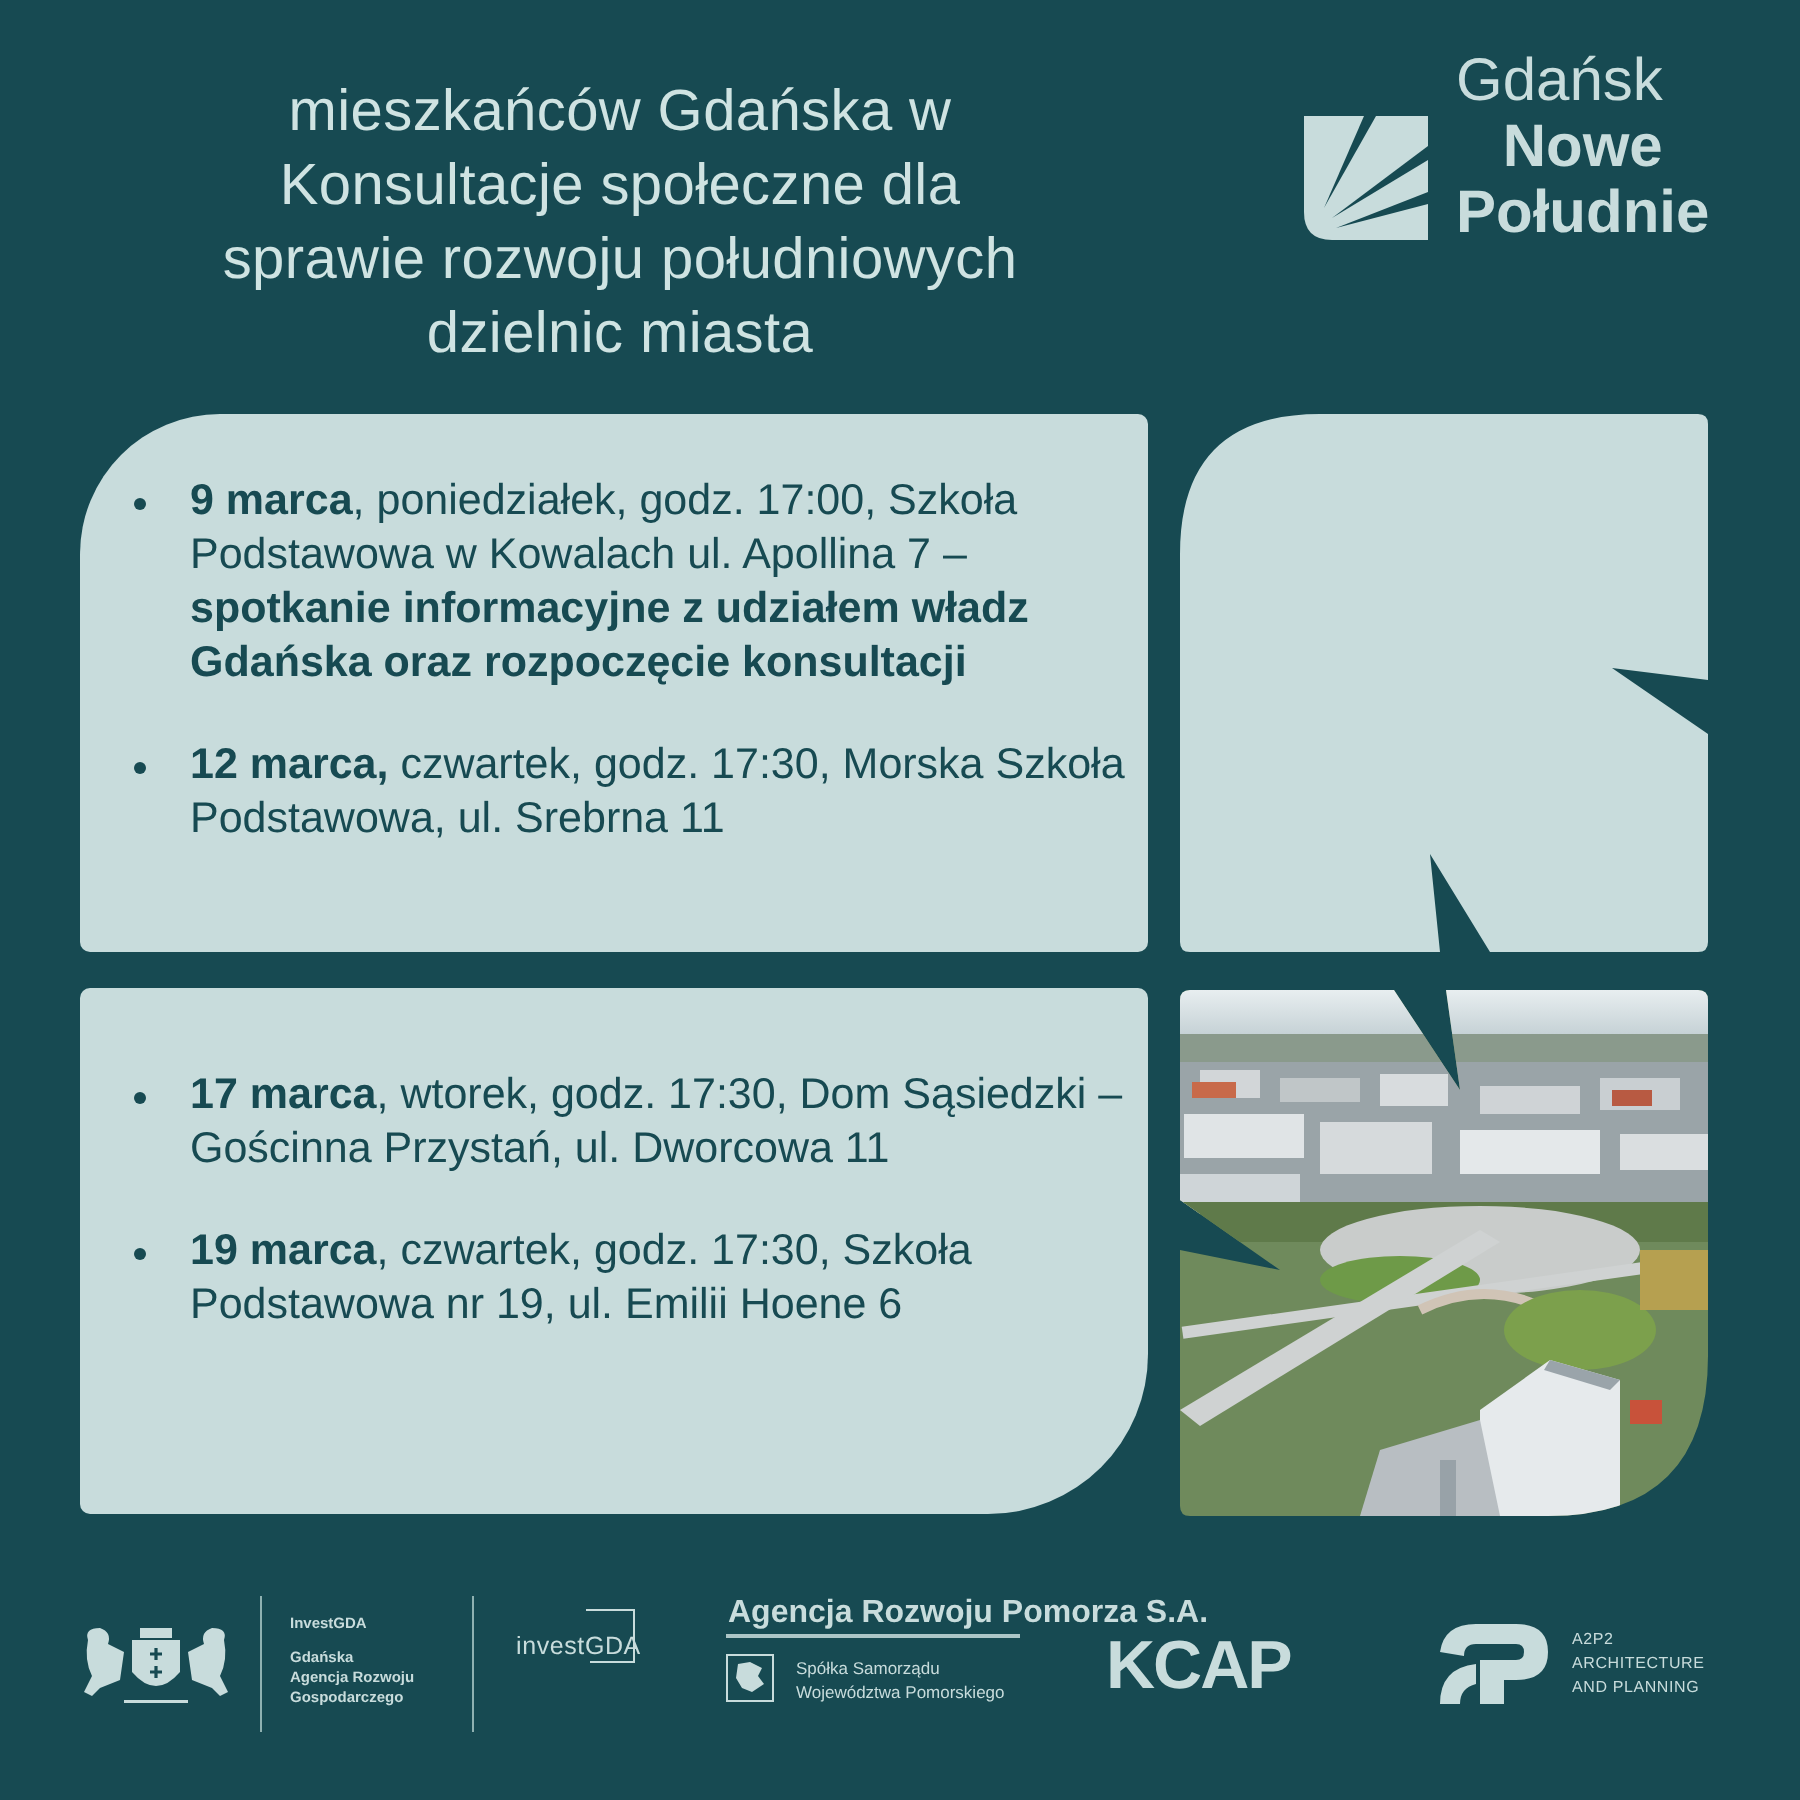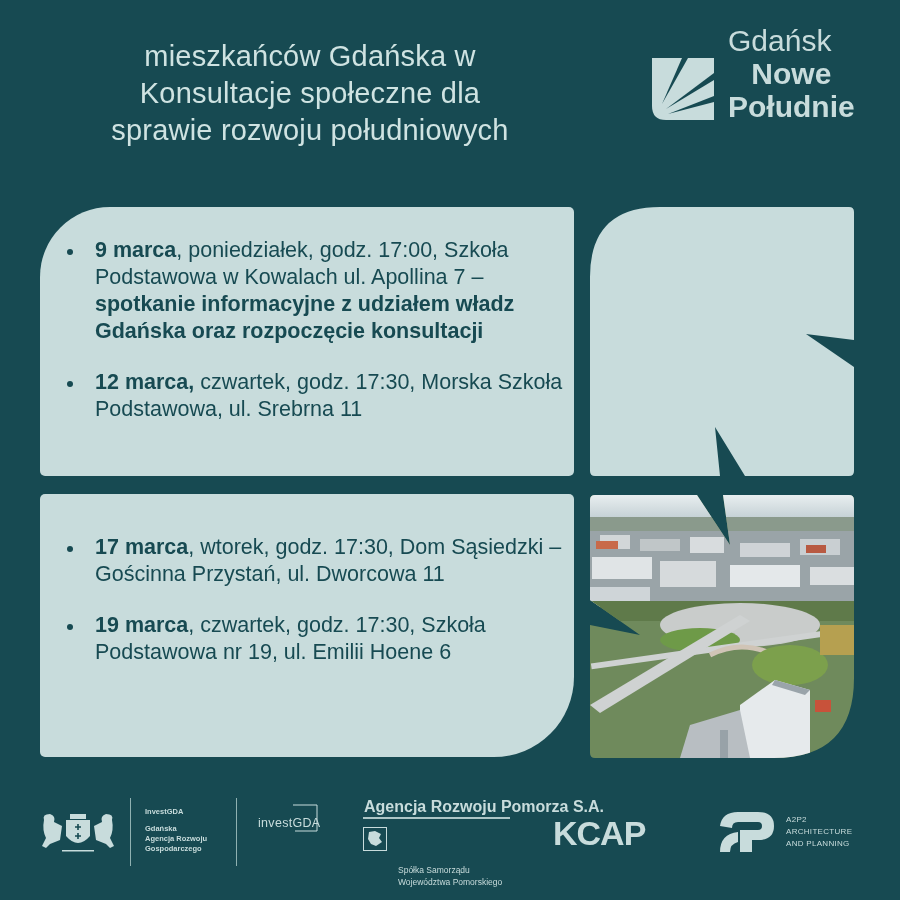--- a/index.html
+++ b/index.html
@@ -96,32 +96,33 @@
   }
   .igda-text .t1 { display: block; margin-bottom: 7px; }
   .igda-text .t2 { display: block; }
   .igda-logo { left: 258px; top: 26px; font-size: 12.5px; color: #c8dcdc; letter-spacing: 0.3px; }
   .igda-logo-box {
     position: absolute; left: 283px; top: 14px; width: 36px; height: 28px;
   }
   .arp-title { left: 364px; top: 8px; font-size: 16px; font-weight: bold; }
   .arp-line { position: absolute; left: 363px; top: 27px; width: 147px; height: 2px; background: #c8dcdc; opacity: 0.85; }
   .arp-emblem { position: absolute; left: 363px; top: 37px; width: 24px; height: 24px; border: 1px solid #c8dcdc; }
-  .arp-sub { left: 398px; top: 38px; font-size: 8.5px; line-height: 12px; margin-top: 36px; }
+  .arp-sub { left: 398px; top: 38px; font-size: 8.5px; line-height: 12px; }
   .kcap { left: 553px; top: 24px; font-size: 34px; font-weight: bold; letter-spacing: -1px; color: #c8dcdc; }
   .a2p2-logo { position: absolute; left: 718px; top: 20px; width: 58px; height: 42px; }
   .a2p2-text { left: 786px; top: 24px; font-size: 8px; line-height: 12px; letter-spacing: 0.3px; }
 </style>
 </head>
 <body>
 
 <div class="headline">
   <div>mieszkańców Gdańska w</div>
   <div>Konsultacje społeczne dla</div>
   <div>sprawie rozwoju południowych</div>
+  <div>dzielnic miasta</div>
 </div>
 
 <div class="brand">
   <svg class="brand-icon" viewBox="0 0 62 62">
     <path d="M0 0 H62 V62 H14 Q0 62 0 48 Z" fill="#c8dcdc"></path>
     <path d="M36 0 L30 0 L10 46 Z" fill="#174a52"></path>
     <path d="M62 15 L62 22 L14 51 Z" fill="#174a52"></path>
     <path d="M62 38 L62 44 L16 56 Z" fill="#174a52"></path>
   </svg>
   <div class="brand-text">

